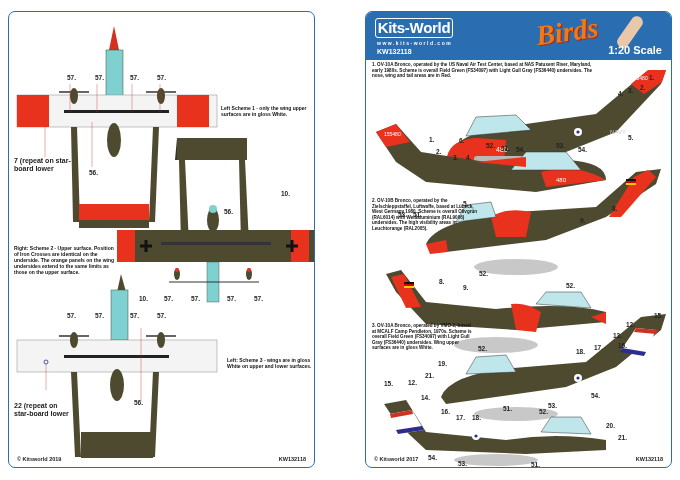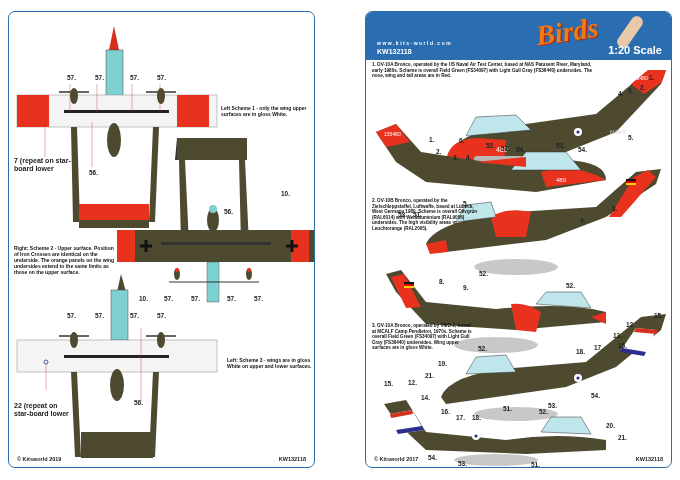--- a/index.html
+++ b/index.html
@@ -133,20 +133,21 @@
 
   <div class="note" style="left:218px;top:345px;width:85px">Left: Scheme 3 - wings are in gloss White on upper and lower surfaces.</div>
   <div class="repeat" style="left:5px;top:390px;width:60px">22 (repeat on star-board lower</div>
 
   <span class="footer" style="left:8px">© Kitsworld 2019</span>
   <span class="footer" style="right:8px">KW132118</span>
 </div>
 
 <div id="right-panel" class="panel">
   <div class="header-band">
+    <div class="logo-box">Kits-World</div>
     <div class="logo-url">www.kits-world.com</div>
     <div class="code">KW132118</div>
     <div class="birds">Birds</div>
     <div class="pinup"></div>
     <div class="scale">1:20 Scale</div>
   </div>
 
   <div class="small-text" style="left:6px;top:50px;width:230px">1. OV-10A Bronco, operated by the US Naval Air Test Center, based at NAS Patuxent River, Maryland, early 1980s. Scheme is overall Field Green (FS34097) with Light Gull Gray (FS36440) undersides. The nose, wing and tail areas are in Red.</div>
 
   <svg width="307" height="457">

